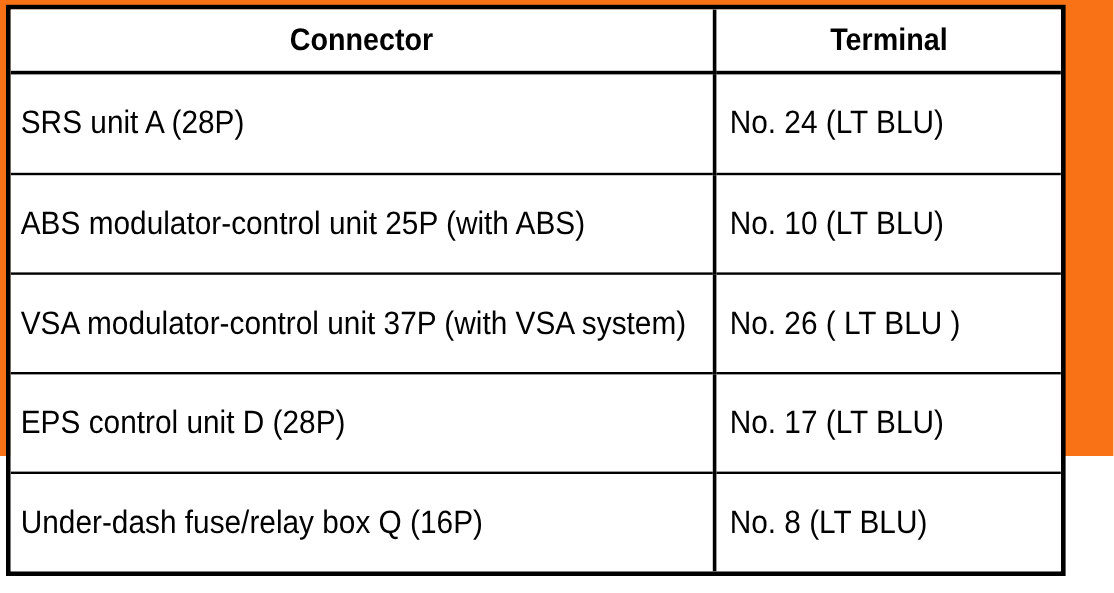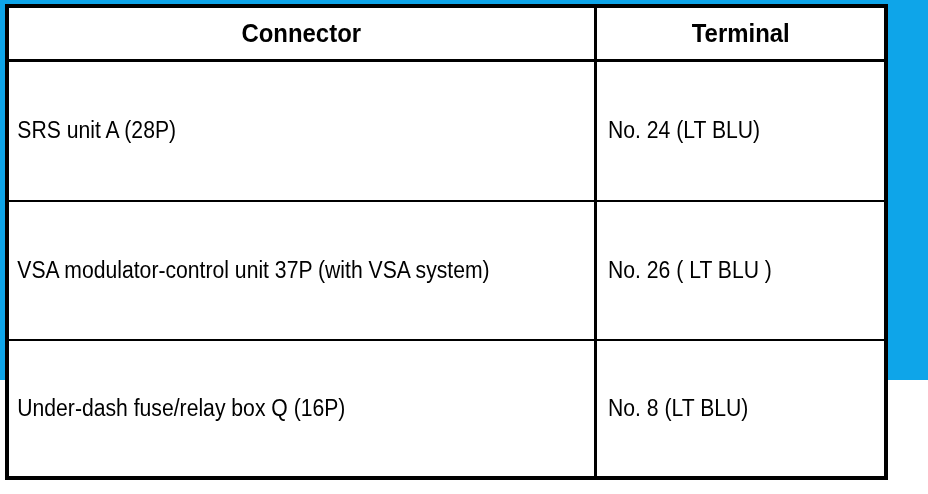--- a/index.html
+++ b/index.html
@@ -12,21 +12,21 @@
     height: 494px;
     overflow: hidden;
     font-family: "Liberation Sans", sans-serif;
     color: #000000;
   }
 
   #page {
     position: relative;
     width: 928px;
     height: 380px;
-    background: #0ea5e9;
+    background: #f97316;
   }
 
   
   .table-wrap {
     position: absolute;
     left: 5px;
     top: 4px;
     width: 883px;
     height: 476px;
     box-sizing: border-box;
@@ -83,21 +83,21 @@
   .header-row th .cell-text {
     display: block;
     transform: scaleX(0.92);
     transform-origin: center center;
   }
 
   
   tbody td {
     height: 53px;
     font-weight: normal;
-    font-size: 23px;
+    font-size: 27px;
   }
   tbody td .cell-text {
     display: block;
     white-space: nowrap;
     transform: scaleX(0.92);
     transform-origin: left center;
   }
   tbody td.c-connector .cell-text { padding-left: 9px; }
   tbody td.c-terminal  .cell-text { padding-left: 12px; }
 </style>
@@ -126,24 +126,40 @@
         <tr>
           <td class="c-connector">
             <span class="cell-text">SRS unit A (28P)</span>
           </td>
           <td class="c-terminal">
             <span class="cell-text">No. 24 (LT BLU)</span>
           </td>
         </tr>
         <tr>
           <td class="c-connector">
+            <span class="cell-text">ABS modulator-control unit 25P (with ABS)</span>
+          </td>
+          <td class="c-terminal">
+            <span class="cell-text">No. 10 (LT BLU)</span>
+          </td>
+        </tr>
+        <tr>
+          <td class="c-connector">
             <span class="cell-text">VSA modulator-control unit 37P (with VSA system)</span>
           </td>
           <td class="c-terminal">
             <span class="cell-text">No. 26 ( LT BLU )</span>
+          </td>
+        </tr>
+        <tr>
+          <td class="c-connector">
+            <span class="cell-text">EPS control unit D (28P)</span>
+          </td>
+          <td class="c-terminal">
+            <span class="cell-text">No. 17 (LT BLU)</span>
           </td>
         </tr>
         <tr>
           <td class="c-connector">
             <span class="cell-text">Under-dash fuse/relay box Q (16P)</span>
           </td>
           <td class="c-terminal">
             <span class="cell-text">No. 8 (LT BLU)</span>
           </td>
         </tr>

